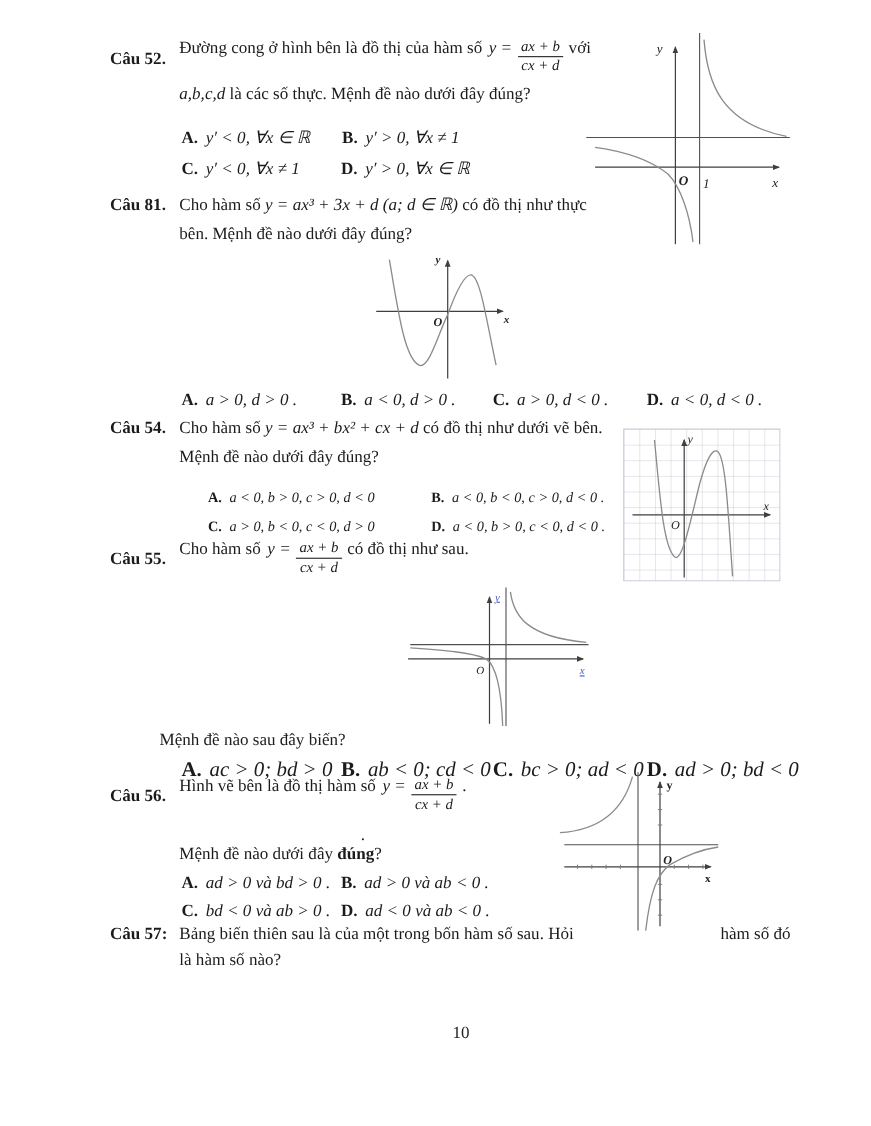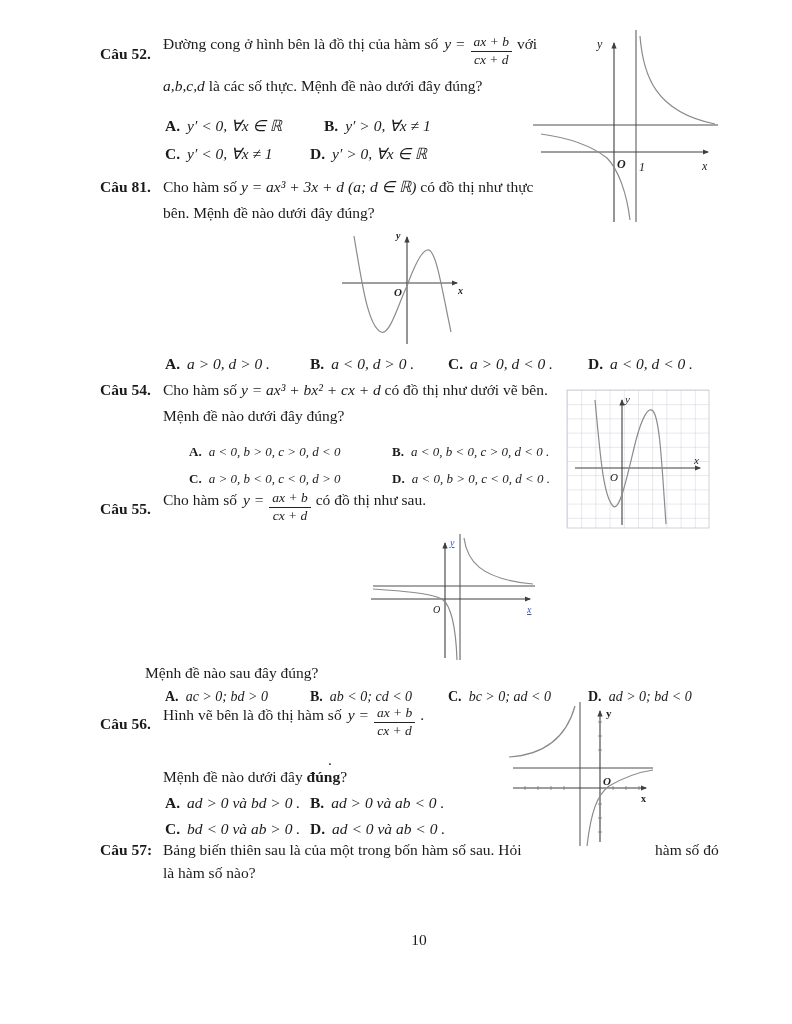--- a/index.html
+++ b/index.html
@@ -11,21 +11,21 @@
   .qlabel{font-weight:bold;}
   .math{font-style:italic;}
   .flexline{display:flex;align-items:flex-start;}
   .frac{display:inline-flex;flex-direction:column;text-align:center;font-style:italic;
         font-size:13.5px;line-height:1.18;margin:0 5px;vertical-align:middle;}
   .frac .num{border-bottom:1.2px solid #222;padding:0 3px 1px;}
   .frac .den{padding:0 3px;font-style:italic;}
   .opt .optkey{font-weight:bold;margin-right:7px;font-style:normal;}
   .opt .otext{font-style:italic;}
   .sz14{font-size:13px;margin-left:24px;}
-  .sz135{font-size:14px;}
+  .sz135{font-size:19px;}
   svg{position:absolute;overflow:visible;}
   svg .ax{stroke:#3f3f3f;stroke-width:1.1;}
   svg .asym{stroke:#4f4f4f;stroke-width:1;}
   svg .cv{stroke:#8b8b8b;stroke-width:1.2;fill:none;}
   svg .tick{stroke:#777;stroke-width:0.8;}
   svg text{font-family:"Liberation Serif",serif;font-style:italic;font-size:12px;fill:#222;}
   svg text.bold{font-weight:bold;}
   svg text.blue{fill:#3f56c4;font-size:10px;text-decoration:underline;}
   .pagenum{position:absolute;left:0;width:100%;text-align:center;}
 </style>
@@ -41,21 +41,21 @@
     <span class="frac">
       <span class="num">ax + b</span>
       <span class="den">cx + d</span>
     </span>
     <span>với</span>
   </span>
   <span class="abs" style="left:163px;top:76px">
     <span class="math">a,b,c,d</span><span> là các số thực. Mệnh đề nào dưới đây đúng?</span>
   </span>
   <span class="abs opt" style="left:165px;top:116px"><span class="optkey">A.</span><span class="otext">y′ &lt; 0, ∀x ∈ ℝ</span></span>
-  <span class="abs opt" style="left:324px;top:116px"><span class="optkey">B.</span><span class="otext">y′ &gt; 0, ∀x ≠ 1</span></span>
+  <span class="abs opt" style="left:311px;top:116px"><span class="optkey">B.</span><span class="otext">y′ &gt; 0, ∀x ≠ 1</span></span>
   <span class="abs opt" style="left:165px;top:144px"><span class="optkey">C.</span><span class="otext">y′ &lt; 0, ∀x ≠ 1</span></span>
   <span class="abs opt" style="left:310px;top:144px"><span class="optkey">D.</span><span class="otext">y′ &gt; 0, ∀x ∈ ℝ</span></span>
 
   <svg style="left:533px;top:30px" width="185" height="192" viewBox="0 0 185 192">
     <defs>
       <marker id="m52" markerWidth="8" markerHeight="8" refX="5" refY="3" orient="auto">
         <path d="M0,0.6 L6,3 L0,5.4 z" fill="#3f3f3f"></path>
       </marker>
     </defs>
     <line class="asym" x1="0" y1="95" x2="185" y2="95"></line>
@@ -145,21 +145,21 @@
     <line class="asym" x1="97" y1="2" x2="97" y2="128"></line>
     <line class="ax" x1="8" y1="67" x2="167" y2="67" marker-end="url(#m55)"></line>
     <line class="ax" x1="82" y1="126" x2="82" y2="11" marker-end="url(#m55)"></line>
     <path class="cv" d="M101,6 C104,28 116,47 170,52"></path>
     <path class="cv" d="M10,57 C40,59 66,61 79,67 C89,74 93,100 94,128"></path>
     <text x="87" y="14" class="blue">y</text>
     <text x="70" y="81" style="font-size:10px">O</text>
     <text x="164" y="81" class="blue">x</text>
   </svg>
 
-  <span class="abs" style="left:145px;top:663px">Mệnh đề nào sau đây đúng?</span>
+  <span class="abs" style="left:145px;top:663px">Mệnh đề nào sau đây biến?</span>
   <span class="abs opt sz135" style="left:165px;top:688px"><span class="optkey">A.</span><span class="otext">ac &gt; 0;  bd &gt; 0</span></span>
   <span class="abs opt sz135" style="left:310px;top:688px"><span class="optkey">B.</span><span class="otext">ab &lt; 0;  cd &lt; 0</span></span>
   <span class="abs opt sz135" style="left:448px;top:688px"><span class="optkey">C.</span><span class="otext">bc &gt; 0;  ad &lt; 0</span></span>
   <span class="abs opt sz135" style="left:588px;top:688px"><span class="optkey">D.</span><span class="otext">ad &gt; 0;  bd &lt; 0</span></span>
 
   <span class="abs qlabel" style="left:100px;top:714px">Câu 56.</span>
   <span class="abs flexline" style="left:163px;top:705px">
     <span>Hình vẽ bên là đồ thị hàm số</span>
     <span class="math" style="margin-left:6px">y =</span>
     <span class="frac">

